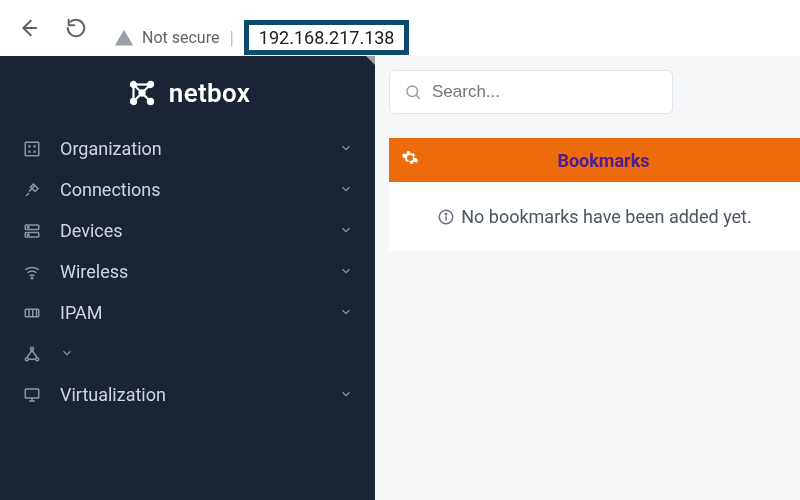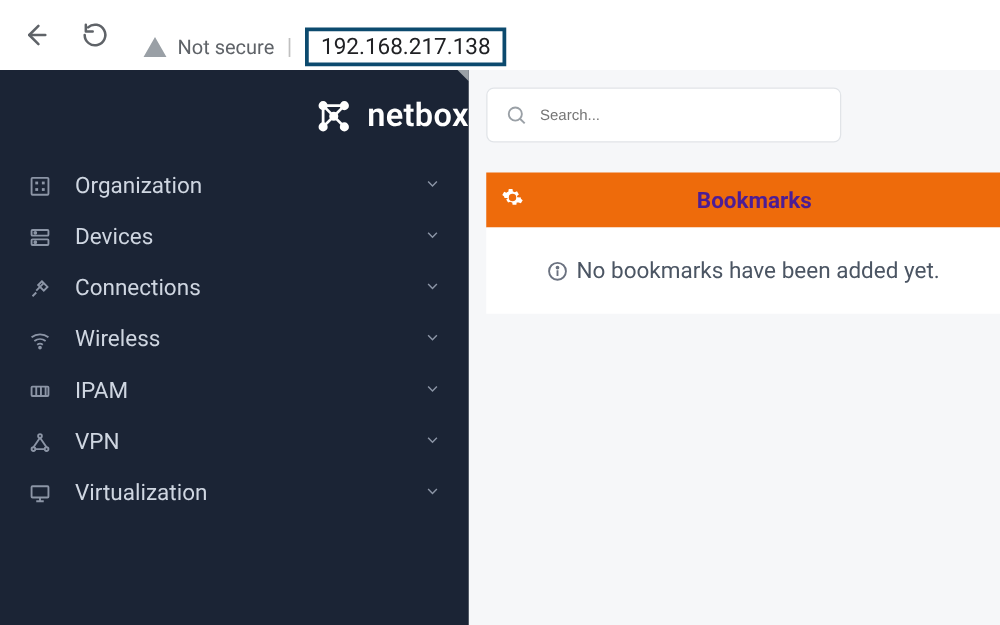--- a/index.html
+++ b/index.html
@@ -4,37 +4,37 @@
   <style>
     * { box-sizing: border-box; margin: 0; padding: 0; }
     body { font-family: -apple-system, BlinkMacSystemFont, "Segoe UI", Roboto, sans-serif; background: #fff; width: 800px; height: 500px; overflow: hidden; }
 
     
     .browser-bar { height: 56px; display: flex; align-items: center; padding: 0 10px; gap: 12px; background: #fff; }
     .nav-btn { width: 36px; height: 36px; display: flex; align-items: center; justify-content: center; color: #5f6368; cursor: pointer; }
     .address-area { flex: 1; display: flex; align-items: center; gap: 10px; padding-left: 8px; margin-top: 19px; }
     .not-secure { display: flex; align-items: center; gap: 8px; color: #5f6368; font-size: 16px; }
     .divider-v { color: #c0c0c0; font-size: 18px; }
-    .url-box { border: 3px solid #0c4a6e; padding: 2px 10px; color: #202124; font-size: 18px; }
+    .url-box { border: 5px solid #0c4a6e; padding: 2px 10px; color: #202124; font-size: 18px; }
 
     
     .main { display: flex; height: calc(500px - 56px); }
     .sidebar { width: 375px; background: #1b2435; color: #cfd6e1; padding: 10px 0; position: relative; }
     .sidebar-corner { position:absolute; top:0; right:0; width:0; height:0; border-left: 9px solid transparent; border-top: 9px solid #9aa0a6; }
-    .logo-row { display: flex; align-items: center; justify-content: flex-end; gap: 10px; padding: 10px 0 18px; color: #fff; }
+    .logo-row { display: flex; align-items: center; justify-content: center; gap: 10px; padding: 10px 0 18px; color: #fff; }
     .logo-text { font-size: 26px; font-weight: 600; letter-spacing: .3px; }
     .nav-list { display: flex; flex-direction: column; }
     .nav-item { display: flex; align-items: center; padding: 10px 22px; gap: 18px; color: #cfd6e1; font-size: 18px; cursor: pointer; }
     .nav-item .icon { width: 20px; display: flex; justify-content: center; color: #8c95a6; }
     .nav-item .label { flex: 1; }
     .chev { color: #8c95a6; }
 
     .content { flex: 1; background: #f6f7f9; padding: 14px 0 0 14px; }
     .search-wrap { background:#fff; width: 284px; height: 44px; border: 1px solid #e1e4e8; border-radius: 6px; display: flex; align-items: center; padding: 0 14px; gap: 10px; }
-    .search-wrap input { border: none; outline: none; font-size: 12px; flex: 1; color: #6b7280; background: transparent; }
+    .search-wrap input { border: none; outline: none; font-size: 17px; flex: 1; color: #6b7280; background: transparent; }
     .panel { margin-top: 24px; width: 411px; }
     .panel-header { background: #ee6b0b; color: #4c1d95; height: 44px; display: flex; align-items: center; padding: 0 12px; font-weight: 700; font-size: 18px; }
     .panel-header .title { flex:1; text-align:center; }
     .panel-body { background: #fff; padding: 24px 16px; display: flex; align-items: center; gap: 6px; color: #4b5563; font-size: 18px; justify-content: center; }
   </style>
 </head>
 <body>
 
 <div class="browser-bar">
   <div class="nav-btn">
@@ -90,38 +90,38 @@
             </svg>
           </span>
         <span class="label">Organization</span>
         <span class="chev"><svg width="14" height="14" viewBox="0 0 24 24" fill="none" stroke="currentColor" stroke-width="2">
               <polyline points="6 9 12 15 18 9"></polyline>
             </svg></span>
       </div>
       <div class="nav-item">
         <span class="icon">
             <svg width="18" height="18" viewBox="0 0 24 24" fill="none" stroke="currentColor" stroke-width="2">
+              <path d="M8 14l8-8M14 4l6 6-4 4-6-6zM4 20l4-4"></path>
+            </svg>
+          </span>
+        <span class="label">Connections</span>
+        <span class="chev"><svg width="14" height="14" viewBox="0 0 24 24" fill="none" stroke="currentColor" stroke-width="2">
+              <polyline points="6 9 12 15 18 9"></polyline>
+            </svg></span>
+      </div>
+      <div class="nav-item">
+        <span class="icon">
+            <svg width="18" height="18" viewBox="0 0 24 24" fill="none" stroke="currentColor" stroke-width="2">
               <rect x="3" y="4" width="18" height="6" rx="1"></rect>
               <rect x="3" y="14" width="18" height="6" rx="1"></rect>
               <circle cx="7" cy="7" r="1" fill="currentColor"></circle>
               <circle cx="7" cy="17" r="1" fill="currentColor"></circle>
             </svg>
           </span>
         <span class="label">Devices</span>
-        <span class="chev"><svg width="14" height="14" viewBox="0 0 24 24" fill="none" stroke="currentColor" stroke-width="2">
-              <polyline points="6 9 12 15 18 9"></polyline>
-            </svg></span>
-      </div>
-      <div class="nav-item">
-        <span class="icon">
-            <svg width="18" height="18" viewBox="0 0 24 24" fill="none" stroke="currentColor" stroke-width="2">
-              <path d="M8 14l8-8M14 4l6 6-4 4-6-6zM4 20l4-4"></path>
-            </svg>
-          </span>
-        <span class="label">Connections</span>
         <span class="chev"><svg width="14" height="14" viewBox="0 0 24 24" fill="none" stroke="currentColor" stroke-width="2">
               <polyline points="6 9 12 15 18 9"></polyline>
             </svg></span>
       </div>
       <div class="nav-item">
         <span class="icon">
             <svg width="18" height="18" viewBox="0 0 24 24" fill="none" stroke="currentColor" stroke-width="2">
               <path d="M3 9a15 15 0 0 1 18 0M6 13a10 10 0 0 1 12 0M9 17a5 5 0 0 1 6 0"></path>
               <circle cx="12" cy="20" r="1" fill="currentColor"></circle>
             </svg>
@@ -149,21 +149,20 @@
         <span class="icon">
             <svg width="18" height="18" viewBox="0 0 24 24" fill="none" stroke="currentColor" stroke-width="2">
               <circle cx="12" cy="5" r="2"></circle>
               <circle cx="5" cy="19" r="2"></circle>
               <circle cx="19" cy="19" r="2"></circle>
               <line x1="12" y1="7" x2="5" y2="17"></line>
               <line x1="12" y1="7" x2="19" y2="17"></line>
               <line x1="7" y1="19" x2="17" y2="19"></line>
             </svg>
           </span>
-        <span class="label">VPN</span>
         <span class="chev"><svg width="14" height="14" viewBox="0 0 24 24" fill="none" stroke="currentColor" stroke-width="2">
               <polyline points="6 9 12 15 18 9"></polyline>
             </svg></span>
       </div>
       <div class="nav-item">
         <span class="icon">
             <svg width="18" height="18" viewBox="0 0 24 24" fill="none" stroke="currentColor" stroke-width="2">
               <rect x="3" y="4" width="18" height="12" rx="1"></rect>
               <line x1="8" y1="20" x2="16" y2="20"></line>
               <line x1="12" y1="16" x2="12" y2="20"></line>

